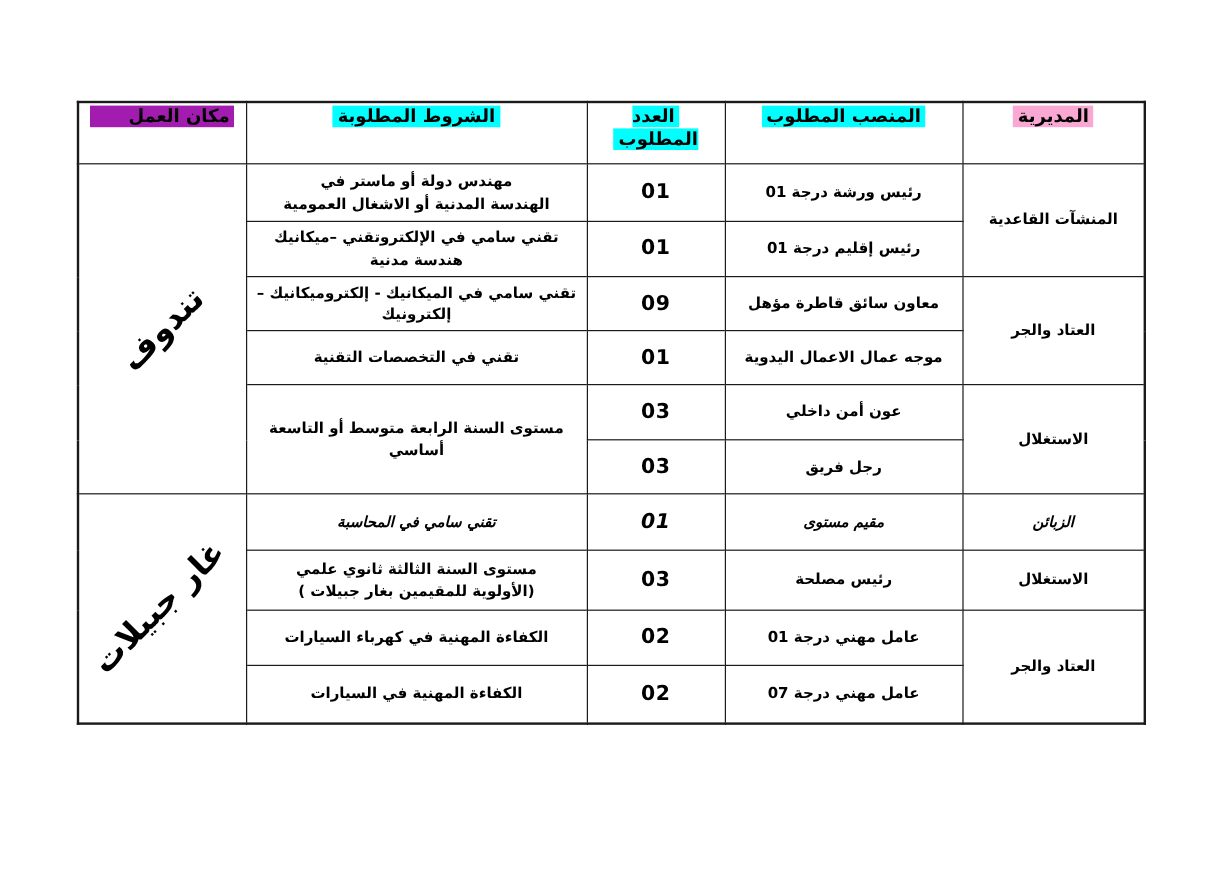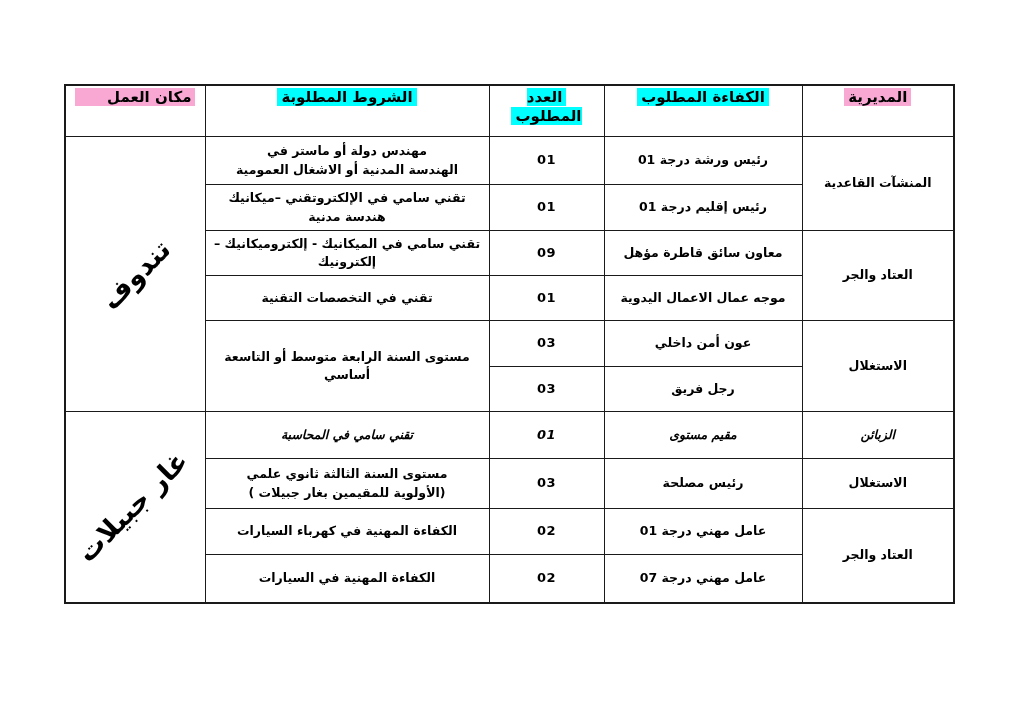--- a/index.html
+++ b/index.html
@@ -25,21 +25,21 @@
     font-size:15px; font-weight:bold; color:#000;
     padding:2px 2px 0 2px; height:48px;
   }
   th.hdr .hl { padding:0 4px; line-height:1.25; }
   td.cell {
     text-align:center; vertical-align:middle;
     font-weight:bold; font-size:12.5px; color:#000;
     padding:2px 4px; line-height:1.45;
   }
   td.cond { white-space:pre-line; }
-  td.num  { font-size:13px; letter-spacing:0.5px; }
+  td.num  { font-size:17px; letter-spacing:0.5px; }
   tr.it td.cell { font-style:italic;text-align:center; }
   td.place { text-align:center; vertical-align:middle; }
   .rot {
     display:inline-block;
     transform:rotate(-45deg);
     font-size:27px; font-weight:bold; color:#000;
     white-space:nowrap;
   }
 </style>
 </head>
@@ -51,24 +51,24 @@
       <col style="width:152px">
       <col style="width:198px">
       <col style="width:115px">
       <col style="width:284px">
       <col style="width:140px">
     </colgroup>
 
     <tbody>
         <tr style="height:50px;">
       <th class="hdr"><span class="hl" style="background: #f9a8d4;">المديرية</span></th>
-      <th class="hdr"><span class="hl" style="background: rgb(0, 255, 255);">الكفاءة المطلوب</span></th>
+      <th class="hdr"><span class="hl" style="background: rgb(0, 255, 255);">المنصب المطلوب</span></th>
       <th class="hdr"><span class="hl" style="background: rgb(0, 255, 255); text-align: right;">العدد المطلوب</span></th>
       <th class="hdr"><span class="hl" style="background: rgb(0, 255, 255);">الشروط المطلوبة</span></th>
-      <th class="hdr"><span class="hl" style="background: #f9a8d4; padding-left: 32px;">مكان العمل</span></th>
+      <th class="hdr"><span class="hl" style="background: #a21caf; padding-left: 32px;">مكان العمل</span></th>
     </tr>
 
     <tr style="height:48px;">
       <td class="cell" rowspan="2">المنشآت القاعدية</td>
       <td class="cell">رئيس ورشة درجة 01</td>
       <td class="cell num">01</td>
       <td class="cell cond">مهندس دولة أو ماستر في
 الهندسة المدنية أو الاشغال العمومية</td>
       <td class="place" rowspan="6"><span class="rot">تندوف</span></td>
     </tr>

